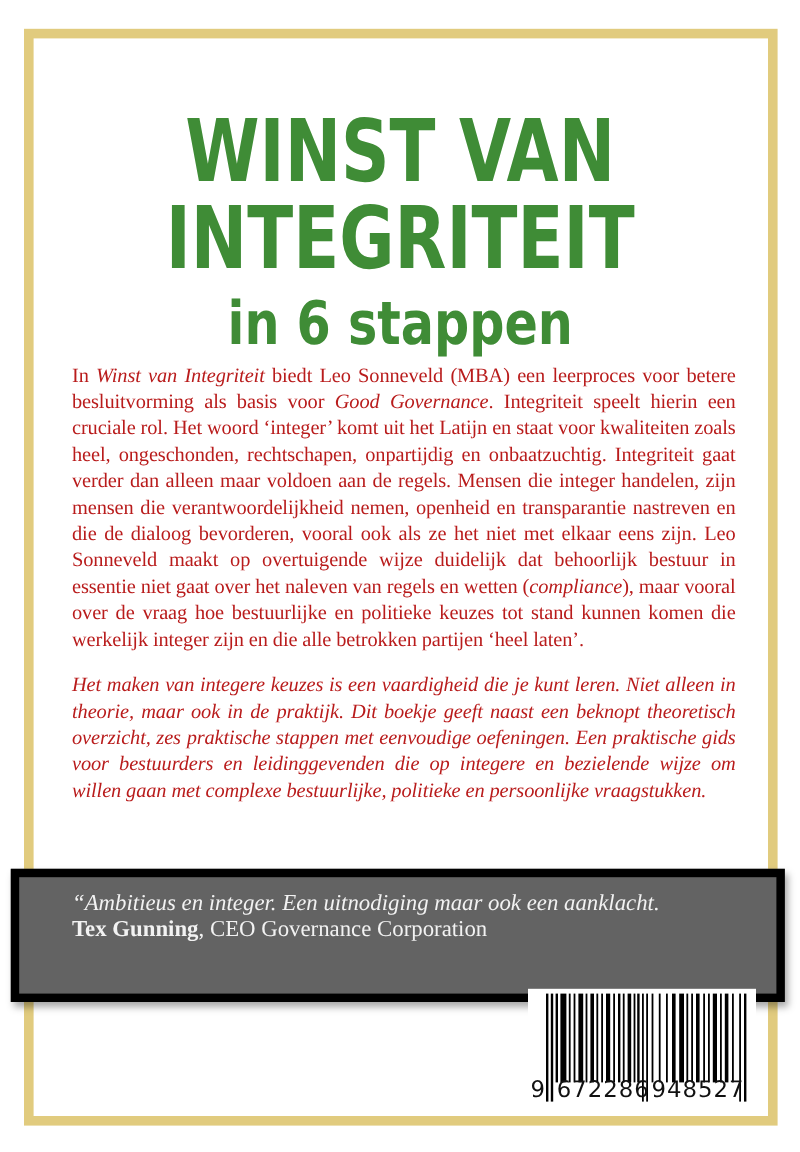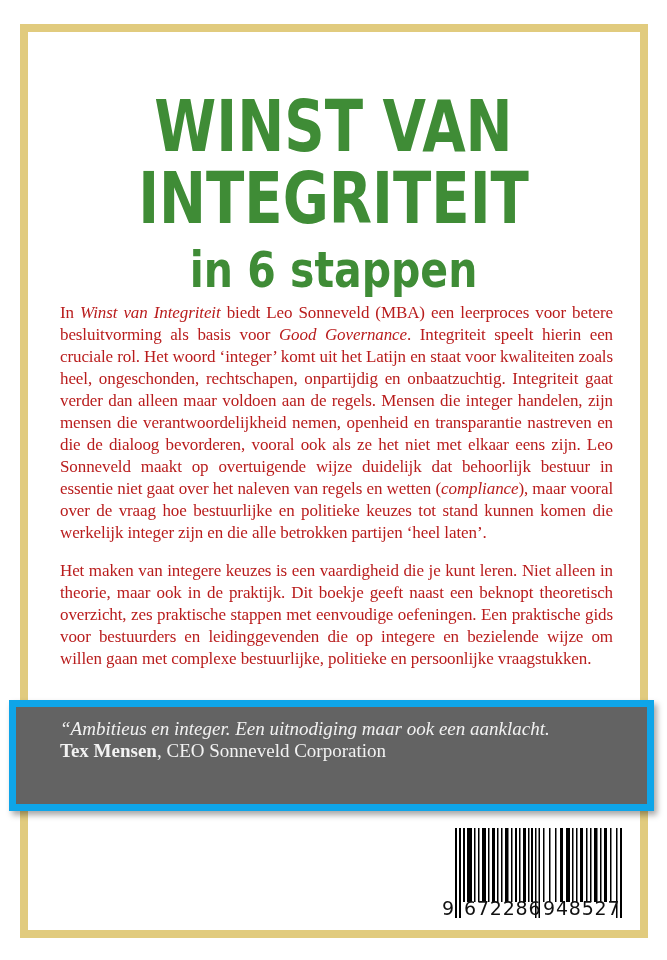--- a/index.html
+++ b/index.html
@@ -30,26 +30,26 @@
   .subtitle {
     top: 240px; font-size: 50px; line-height: 60px;
     transform: scaleX(0.82); transform-origin: center;
   }
   .body-text {
     position: absolute; left: 60px; top: 289px; width: 553px;
     font-size: 17px; line-height: 22px; color: #b91c1c;
     text-align: justify; letter-spacing: -0.1px; margin-top: 13px;
   }
   .body-text p { margin: 0; }
-  .body-text p + p { margin-top: 16px; }
+  .body-text p + p { margin-top: 16px; font-style: italic; }
   .quote-box {
-    position: absolute; left: 9px; top: 700px;
+    position: absolute; left: 9px; top: 724px;
     width: 631px; height: 97px;
     background: #636363;
-    border: 7px solid #0ea5e9;
+    border: 7px solid #000000;
     box-shadow: 3px 4px 6px rgba(0,0,0,0.35);
     font-family: Liberation Serif, serif;
   }
   .quote-text {
     position: absolute; left: 44px; top: 11px; right: 20px;
     color: #f2f2f2; font-size: 19px; line-height: 22px;
   }
   .quote-line { display: block; font-style: italic; white-space: nowrap; }
   .attribution { display: block; white-space: nowrap; }
   .attribution b { font-weight: bold; }
@@ -77,21 +77,21 @@
 <h2 class="title subtitle">in 6 stappen</h2>
 
 <div class="body-text">
   <p><span>In </span><i>Winst van Integriteit</i><span> biedt Leo Sonneveld (MBA) een leerproces voor betere besluitvorming als basis voor </span><i>Good Governance</i><span>. Integriteit speelt hierin een cruciale rol. Het woord ‘integer’ komt uit het Latijn en staat voor kwaliteiten zoals heel, ongeschonden, rechtschapen, onpartijdig en onbaatzuchtig. Integriteit gaat verder dan alleen maar voldoen aan de regels. Mensen die integer handelen, zijn mensen die verantwoordelijkheid nemen, openheid en transparantie nastreven en die de dialoog bevorderen, vooral ook als ze het niet met elkaar eens zijn. Leo Sonneveld maakt op overtuigende wijze duidelijk dat behoorlijk bestuur in essentie niet gaat over het naleven van regels en wetten (</span><i>compliance</i><span>), maar vooral over de vraag hoe bestuurlijke en politieke keuzes tot stand kunnen komen die werkelijk integer zijn en die alle betrokken partijen ‘heel laten’.</span></p>
   <p>Het maken van integere keuzes is een vaardigheid die je kunt leren. Niet alleen in theorie, maar ook in de praktijk. Dit boekje geeft naast een beknopt theoretisch overzicht, zes praktische stappen met eenvoudige oefeningen. Een praktische gids voor bestuurders en leidinggevenden die op integere en bezielende wijze om willen gaan met complexe bestuurlijke, politieke en persoonlijke vraagstukken.</p>
 </div>
 
 <div class="quote-box">
   <div class="quote-text">
     <span class="quote-line">“Ambitieus en integer. Een uitnodiging maar ook een aanklacht.</span>
-    <span class="attribution"><b>Tex Mensen</b><span>, CEO Sonneveld Corporation</span></span>
+    <span class="attribution"><b>Tex Gunning</b><span>, CEO Governance Corporation</span></span>
   </div>
 </div>
 
 <div class="barcode">
   <svg width="190" height="100" viewBox="0 0 190 100">
     <g fill="#000">
 
       <rect x="15" y="4" width="2" height="90"></rect>
       <rect x="19" y="4" width="2" height="90"></rect>
 

